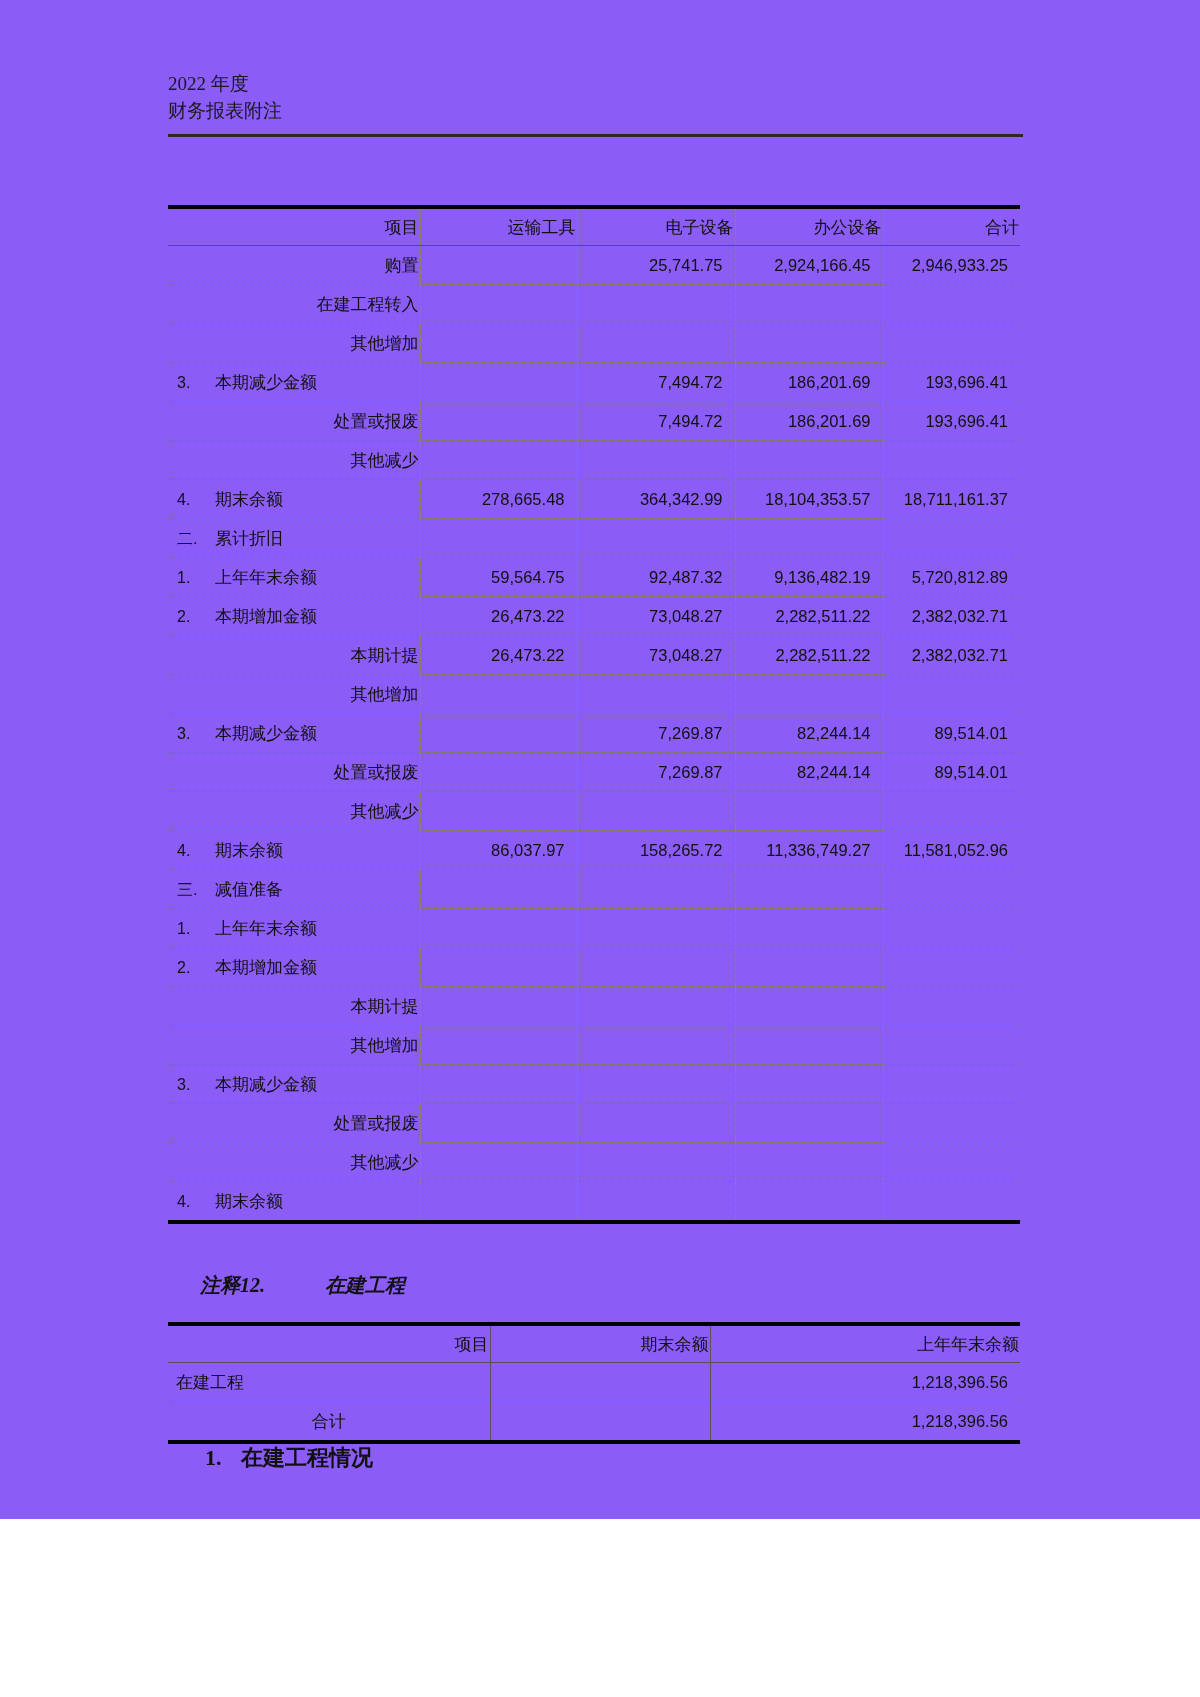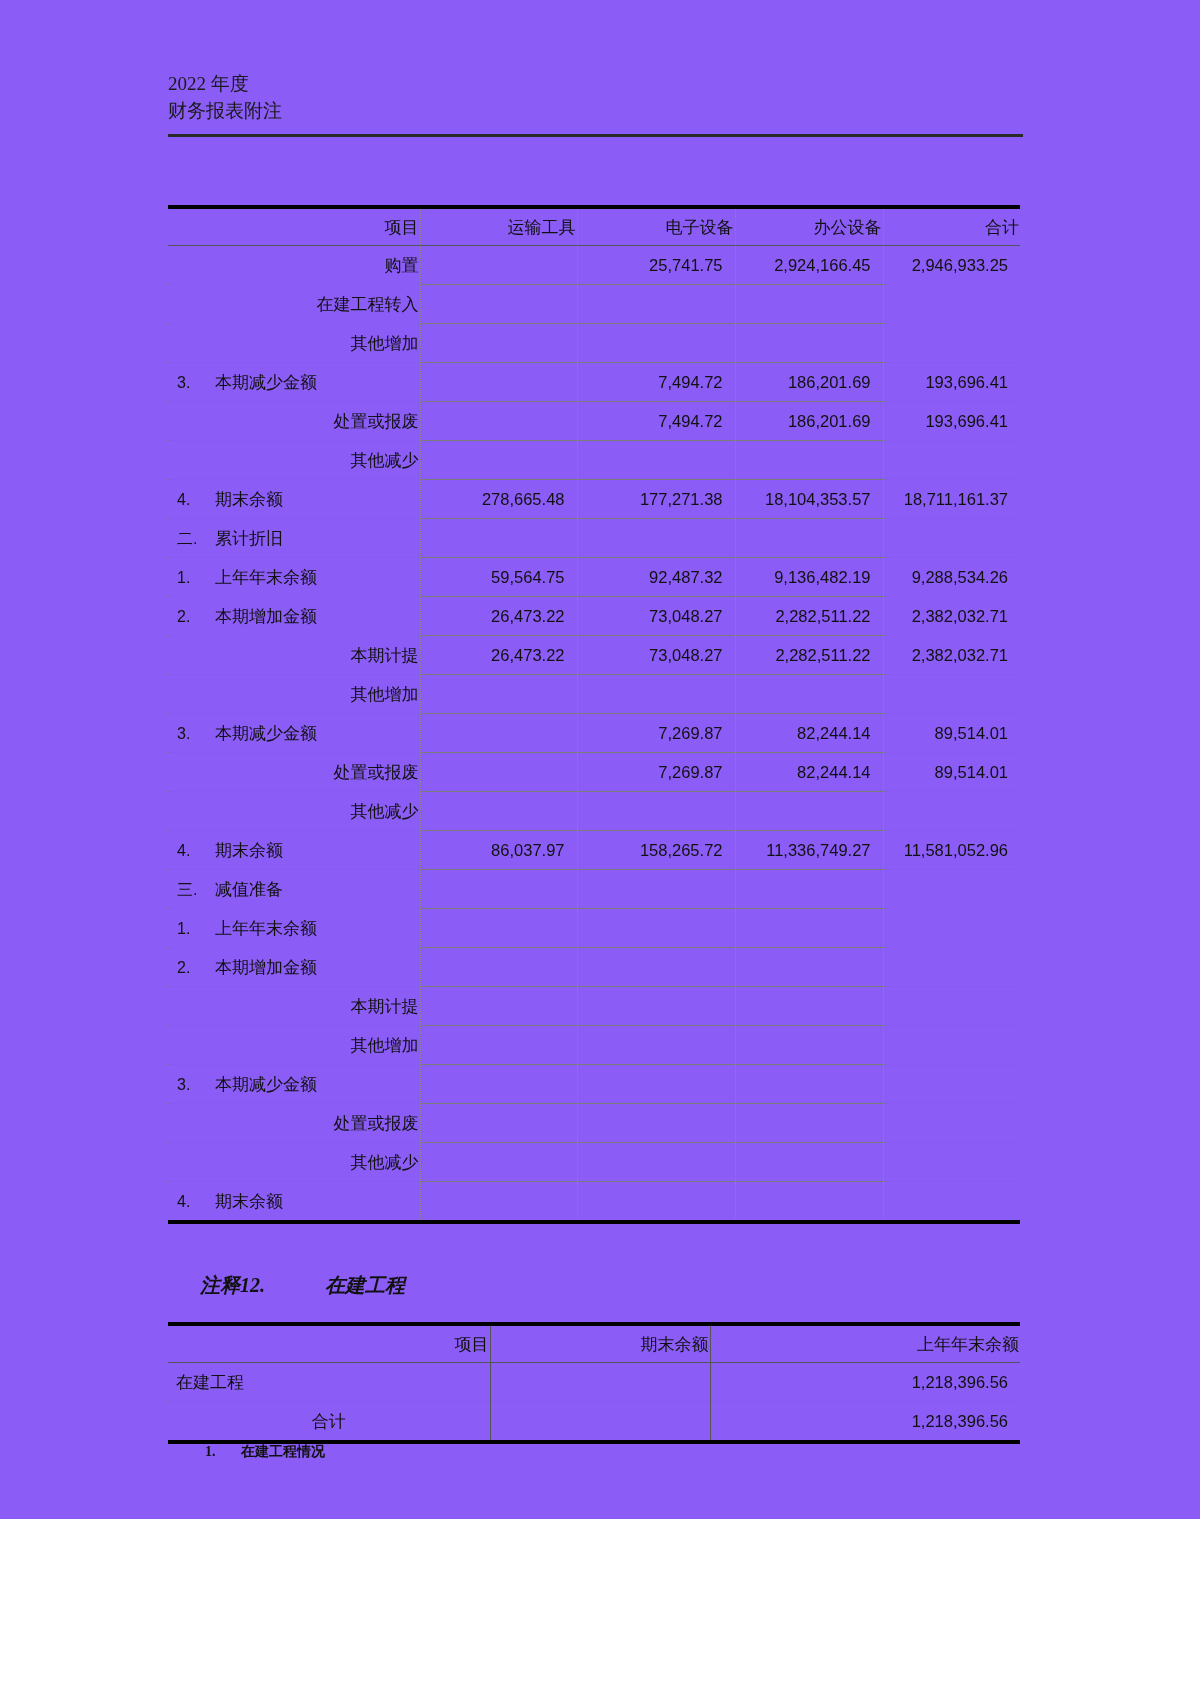--- a/index.html
+++ b/index.html
@@ -92,21 +92,21 @@
     font-weight: bold;
     font-size: 20px;
     font-style: italic;
   }
   .note-heading .note-label { display: inline-block; width: 125px; }
   .sub-heading {
     position: absolute;
     left: 205px;
     top: 1443px;
     font-weight: bold;
-    font-size: 14px;
+    font-size: 22px;
   }
   .sub-heading .sub-num { display: inline-block; width: 36px; }
   
   .page-footer {
     position: absolute;
     left: 0;
     top: 1563px;
     width: 1200px;
     text-align: center;
     color: #222;
@@ -181,37 +181,37 @@
         <tr class="sub">
           <td class="lbl"><span>其他减少</span></td>
           <td class="val"></td>
           <td class="val"></td>
           <td class="val"></td>
           <td class="val"></td>
         </tr>
         <tr class="num">
           <td class="lbl"><span class="num">4.</span><span>期末余额</span></td>
           <td class="val">278,665.48</td>
-          <td class="val">177,271.38</td>
+          <td class="val">364,342.99</td>
           <td class="val">18,104,353.57</td>
           <td class="val">18,711,161.37</td>
         </tr>
         <tr class="sec">
           <td class="lbl"><span class="num">二.</span><span>累计折旧</span></td>
           <td class="val"></td>
           <td class="val"></td>
           <td class="val"></td>
           <td class="val"></td>
         </tr>
         <tr class="num">
           <td class="lbl"><span class="num">1.</span><span>上年年末余额</span></td>
           <td class="val">59,564.75</td>
           <td class="val">92,487.32</td>
           <td class="val">9,136,482.19</td>
-          <td class="val">9,288,534.26</td>
+          <td class="val">5,720,812.89</td>
         </tr>
         <tr class="num">
           <td class="lbl"><span class="num">2.</span><span>本期增加金额</span></td>
           <td class="val">26,473.22</td>
           <td class="val">73,048.27</td>
           <td class="val">2,282,511.22</td>
           <td class="val">2,382,032.71</td>
         </tr>
         <tr class="sub">
           <td class="lbl"><span>本期计提</span></td>

